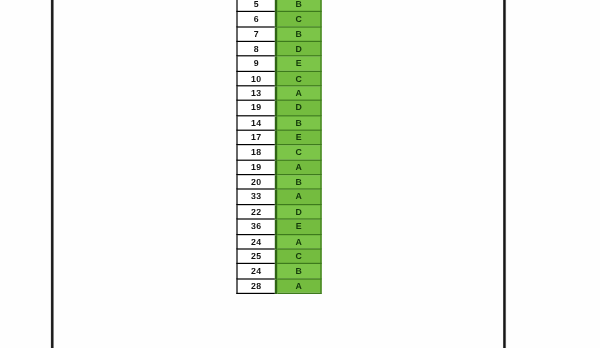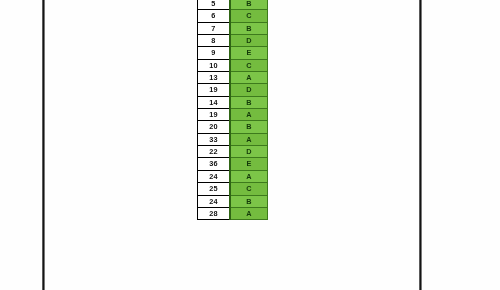--- a/index.html
+++ b/index.html
@@ -119,20 +119,28 @@
         </tr>
         <tr>
           <td class="qnum">19</td>
           <td class="ans">D</td>
         </tr>
         <tr>
           <td class="qnum">14</td>
           <td class="ans">B</td>
         </tr>
         <tr>
+          <td class="qnum">17</td>
+          <td class="ans">E</td>
+        </tr>
+        <tr>
+          <td class="qnum">18</td>
+          <td class="ans">C</td>
+        </tr>
+        <tr>
           <td class="qnum">19</td>
           <td class="ans">A</td>
         </tr>
         <tr>
           <td class="qnum">20</td>
           <td class="ans">B</td>
         </tr>
         <tr>
           <td class="qnum">33</td>
           <td class="ans">A</td>

